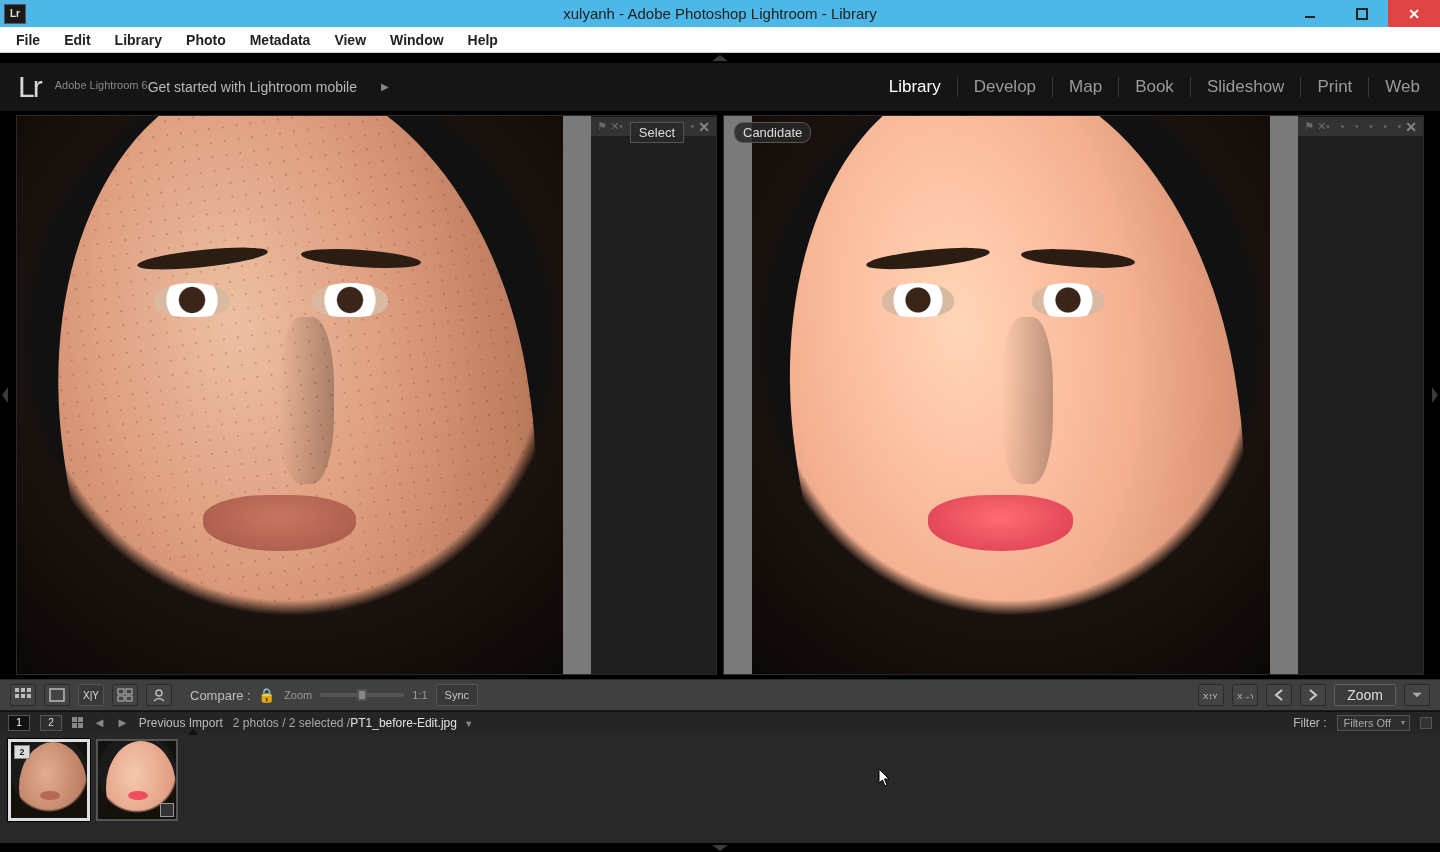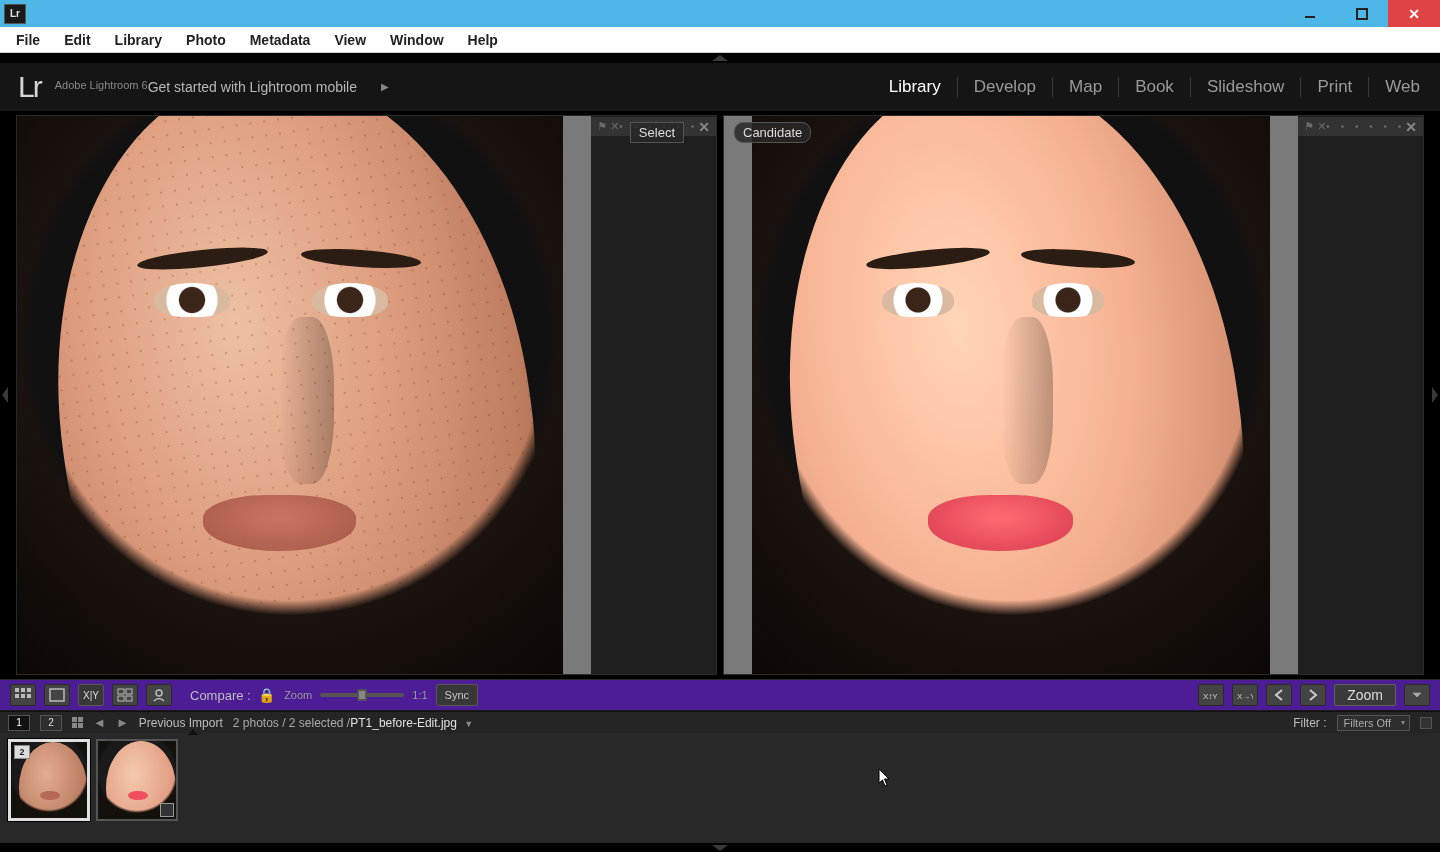--- a/index.html
+++ b/index.html
@@ -69,21 +69,21 @@
 .face.after .lips { background:radial-gradient(ellipse at 50% 40%, #ff6b74, #d83b4e); }
 .face.after .skin { filter:brightness(1.06) saturate(1.08); }
 
 
 .pane-footer { height:20px; background:#333; display:flex; align-items:center; justify-content:space-between; padding:0 6px; border-top:1px solid #1a1a1a;}
 .pane-footer .dots { color:#666; letter-spacing:4px; font-size:10px; margin:0 auto;}
 .pane-footer .flag { color:#6a6a6a; font-size:11px; }
 .pane-footer .x { color:#888; font-size:14px; font-weight:bold; }
 
 
-.toolbar { height:32px; background:#4c1d95; display:flex; align-items:center; padding:0 10px; gap:8px; border-top:1px solid #2a2a2a; border-bottom:1px solid #1a1a1a;}
+.toolbar { height:32px; background:#404040; display:flex; align-items:center; padding:0 10px; gap:8px; border-top:1px solid #2a2a2a; border-bottom:1px solid #1a1a1a;}
 .tool-btn { height:22px; min-width:26px; padding:0 4px; background:#444; border:1px solid #2a2a2a; display:flex; align-items:center; justify-content:center; color:#c8c8c8; font-size:11px; border-radius:2px;}
 .tool-btn.pressed, .tool-btn.framed { background:#383838; border:1px solid #555;}
 .tool-btn svg { width:16px; height:14px; }
 .toolbar .label { color:#bdbdbd; font-size:13px; }
 .toolbar .lock { color:#c59a3a; font-size:14px; }
 .toolbar .zoom-slider { width:84px; height:4px; background:#555; position:relative; border-radius:2px;}
 .toolbar .zoom-slider .thumb { position:absolute; left:50%; top:-4px; width:10px; height:12px; background:#888; border-radius:2px; transform:translateX(-50%);}
 .toolbar .spacer { flex:1; }
 .toolbar .done { padding:2px 12px; font-size:14px; background:#3a3a3a; border:1px solid #606060; color:#ddd;}
 
@@ -117,20 +117,21 @@
 .notch { position:absolute; top:-4px; left:188px; width:0;height:0;border-left:5px solid transparent;border-right:5px solid transparent;border-bottom:6px solid #111;}
 
 .cursor { position:absolute; width:14px; height:20px; pointer-events:none; z-index:999;}
 
 </style>
 </head>
 <body>
 
 <div class="titlebar">
   <div class="app-icon">Lr</div>
+  <div class="title">xulyanh - Adobe Photoshop Lightroom - Library</div>
   <div class="win-ctrls">
     <div class="win-btn">
       <svg viewBox="0 0 14 14">
           <line x1="2" y1="10" x2="12" y2="10" stroke="#222" stroke-width="2"></line>
         </svg>
     </div>
     <div class="win-btn">
       <svg viewBox="0 0 14 14">
           <rect x="2" y="2" width="10" height="10" fill="none" stroke="#222" stroke-width="2"></rect>
         </svg>

